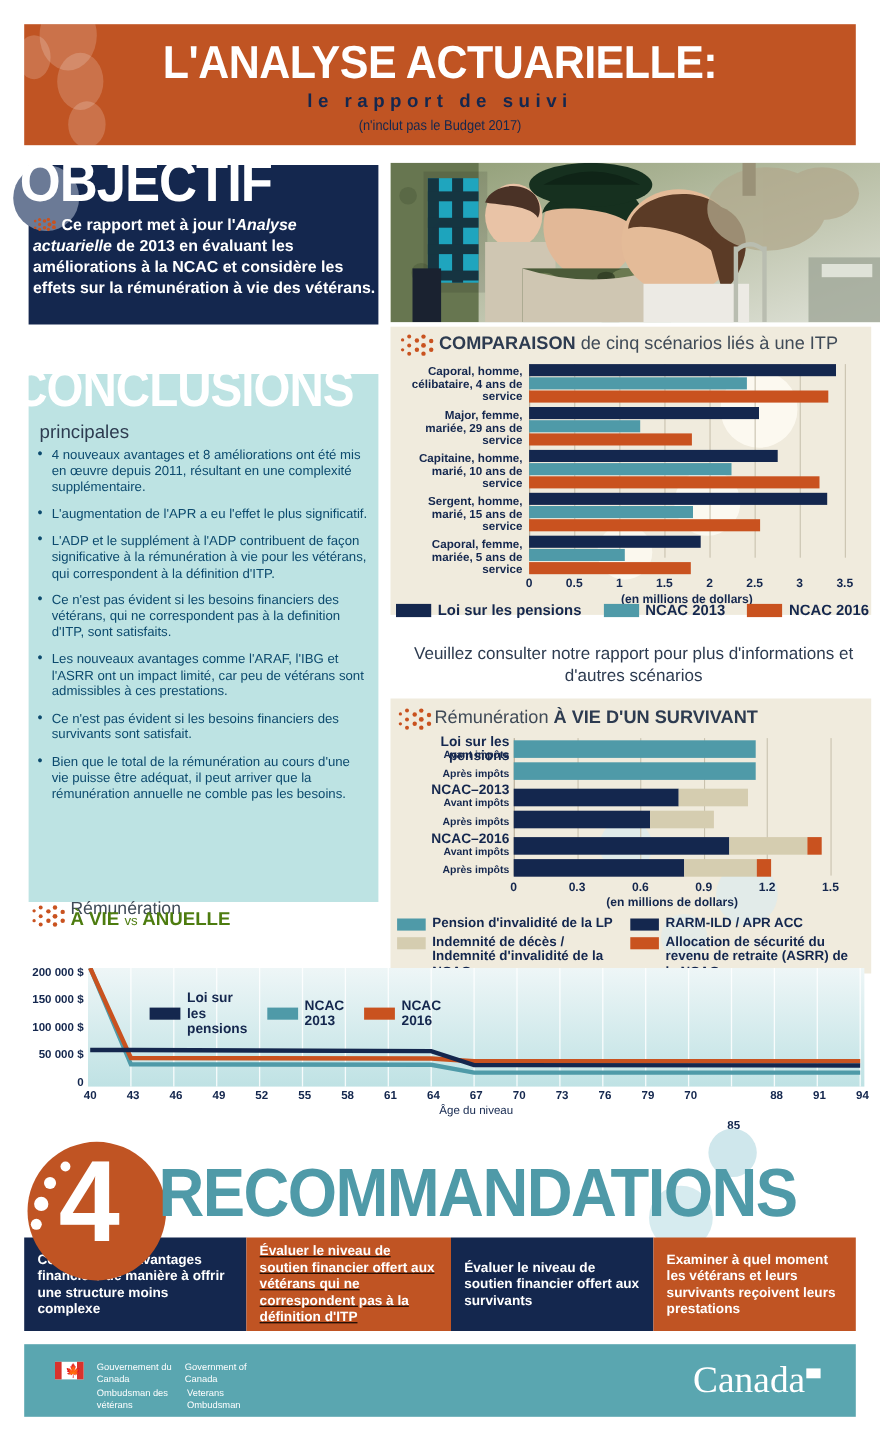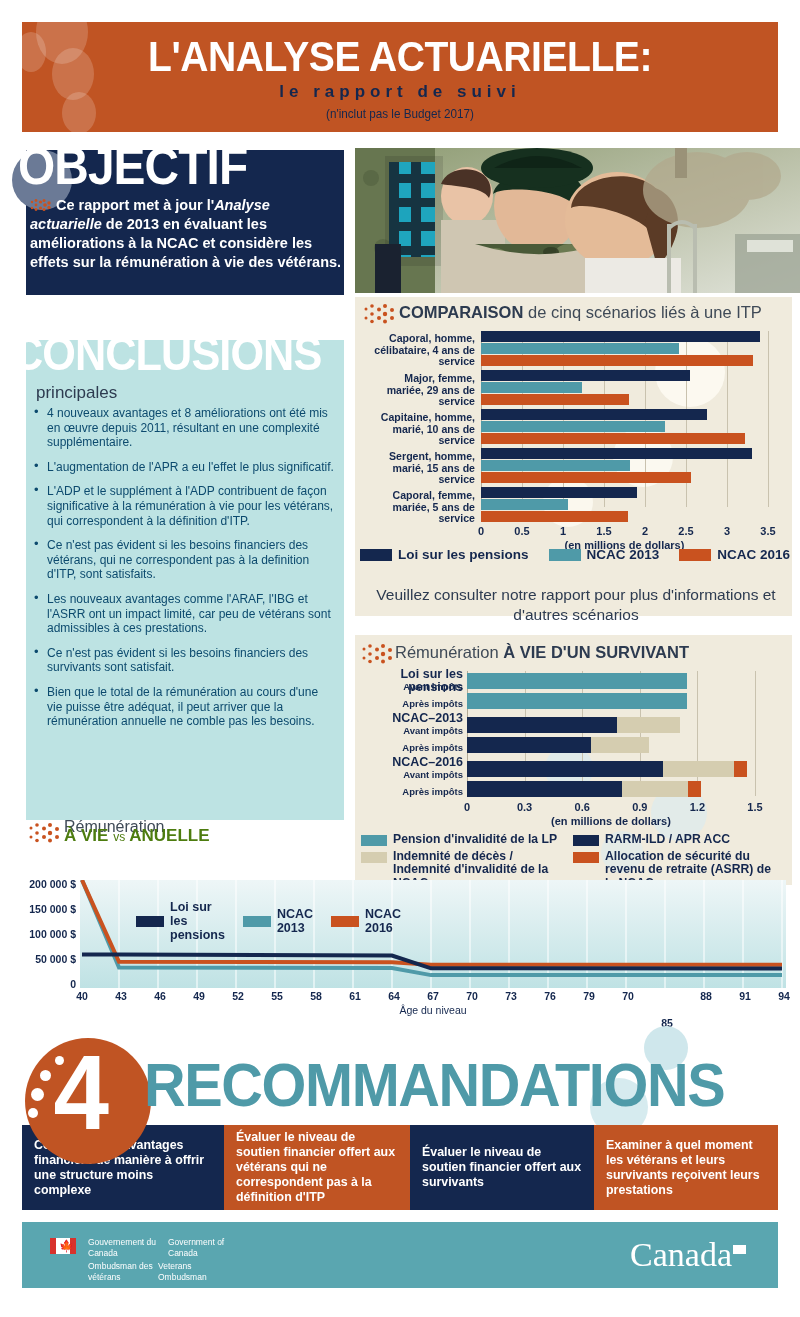--- a/index.html
+++ b/index.html
@@ -37,21 +37,21 @@
   .conc-sub{position:absolute;left:36px;top:383px;color:#2d3b50;font-size:17px;z-index:6;}
   .conc-list{position:absolute;left:34px;top:406px;width:300px;z-index:6;margin:0;padding:0;list-style:none;}
   .conc-list li{position:relative;padding-left:13px;margin-bottom:10px;color:#0c4a6e;font-size:12px;line-height:14.6px;}
   .conc-list li:before{content:"•";position:absolute;left:0;top:-1px;font-size:13px;}
 
   
   .photo{position:absolute;left:355px;top:148px;width:445px;height:145px;overflow:hidden;background:#cdd3c4;}
   .photo svg{display:block;}
 
   
-  .cmp-panel{position:absolute;left:355px;top:297px;width:437px;height:319px;background:#f0ebdd;overflow:hidden;}
+  .cmp-panel{position:absolute;left:355px;top:297px;width:437px;height:262px;background:#f0ebdd;overflow:hidden;}
   .sec-head{position:absolute;font-size:16.5px;color:#3f4a57;}
   .sec-head b{color:#2d3b50;font-weight:bold;}
   .dots3{position:absolute;width:34px;height:22px;}
   .grp-label{position:absolute;text-align:right;font-size:10.6px;line-height:11.6px;color:#14274e;font-weight:bold;}
   .bar{position:absolute;height:11px;}
   .c-navy{background:#14274e;}
   .c-teal{background:#4f9aa8;}
   .c-orng{background:#c9521f;}
   .c-sand{background:#d5cdb0;}
   .gl{position:absolute;width:1px;background:#c9c2ae;}
@@ -508,21 +508,21 @@
     <div class="deco" style="left:40px;top:40px;width:11px;height:11px;background:#fff;z-index:5;"></div>
     <div class="deco" style="left:31px;top:58px;width:13px;height:13px;background:#fff;z-index:5;"></div>
     <div class="deco" style="left:28px;top:78px;width:10px;height:10px;background:#fff;z-index:5;"></div>
     <div class="deco" style="left:55px;top:26px;width:9px;height:9px;background:#fff;z-index:5;"></div>
     <div class="rec-4">4</div>
     <div class="rec-word">RECOMMANDATIONS</div>
     <div class="rec-cards">
       <div class="rec-card bg-navy" style="width:202px;">
         <span>Consolider les avantages financiers de manière à offrir une structure moins complexe</span>
       </div>
-      <div class="rec-card bg-orng" style="width:186px;">
+      <div class="rec-card bg-orng" style="width:186px;text-decoration:underline;">
         <span>Évaluer le niveau de soutien financier offert aux vétérans qui ne correspondent pas à la définition d'ITP</span>
       </div>
       <div class="rec-card bg-navy" style="width:184px;">
         <span>Évaluer le niveau de soutien financier offert aux survivants</span>
       </div>
       <div class="rec-card bg-orng" style="width:184px;">
         <span>Examiner à quel moment les vétérans et leurs survivants reçoivent leurs prestations</span>
       </div>
     </div>
   </div>
@@ -535,21 +535,21 @@
     </div>
     <div class="f-txt" style="left:66px;top:15px;width:75px;">
       <span>Gouvernement du Canada</span>
     </div>
     <div class="f-txt" style="left:146px;top:15px;width:75px;">
       <span>Government of Canada</span>
     </div>
     <div class="f-txt" style="left:66px;top:39px;width:75px;">
       <span>Ombudsman des vétérans</span>
     </div>
-    <div class="f-txt" style="left:136px;top:39px;width:75px;">
+    <div class="f-txt" style="left:148px;top:39px;width:75px;">
       <span>Veterans Ombudsman</span>
     </div>
     <div class="wordmark">
       <span>Canada</span><span class="fl"></span>
     </div>
   </div>
 
 </div>
 
 </body></html>

